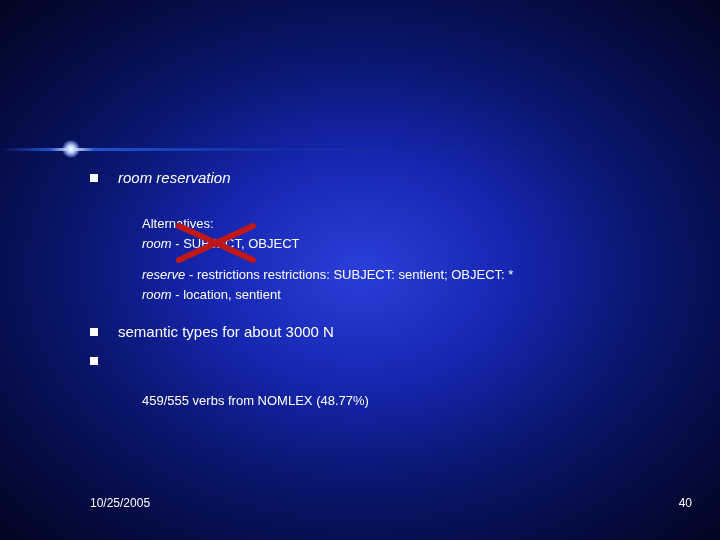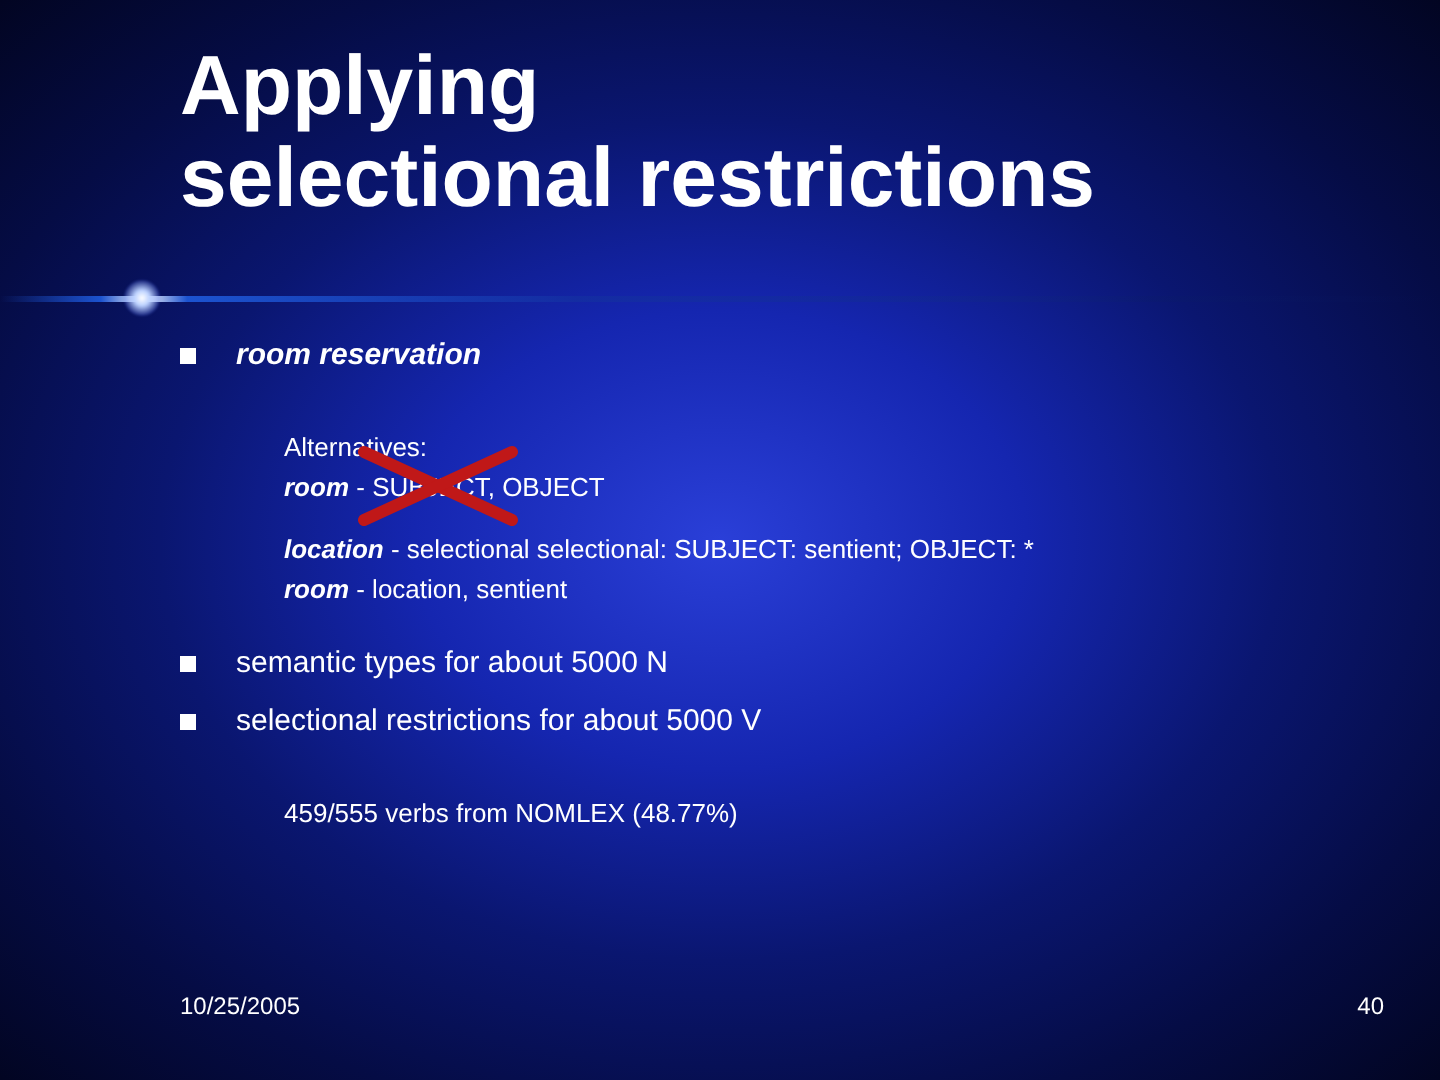--- a/index.html
+++ b/index.html
@@ -73,21 +73,21 @@
     margin-bottom: 8px;
   }
   .sq {
     width: 8px;
     height: 8px;
     background: #fff;
     margin-top: 6px;
     margin-right: 20px;
     flex: 0 0 auto;
   }
-  .em { font-style: italic; font-weight: bold; }
+  .em { font-style: italic; }
   .sub {
     margin-left: 52px;
     font-size: 13px;
     line-height: 1.5;
   }
   .gap-sm { height: 12px; }
   .gap-md { height: 18px; }
   .strike-wrap {
     position: relative;
     display: inline-block;
@@ -116,22 +116,20 @@
     right: 28px;
     bottom: 30px;
     font-size: 12px;
   }
 </style>
 </head>
 <body>
 
 <div class="slide">
 
-  <div class="title">Applying
-selectional restrictions</div>
 
   <div class="divider"></div>
 
   <div class="content">
 
     <div class="bullet-row">
       <div class="sq"></div>
       <div class="em">room reservation</div>
     </div>
 
@@ -144,36 +142,35 @@
           <svg class="strike-x" viewBox="0 0 90 50">
             <line x1="8" y1="8" x2="82" y2="42"></line>
             <line x1="82" y1="8" x2="8" y2="42"></line>
           </svg>
         </span>
       </div>
 
       <div class="gap-sm"></div>
 
       <div>
-        <span class="em">location</span><span> -  selectional selectional: SUBJECT: sentient; OBJECT: *</span>
+        <span class="em">reserve</span><span> -  restrictions restrictions: SUBJECT: sentient; OBJECT: *</span>
       </div>
       <div>
         <span class="em">room</span><span> - location, sentient</span>
       </div>
     </div>
 
     <div class="gap-md"></div>
 
     <div class="bullet-row">
       <div class="sq"></div>
-      <div>semantic types for about 5000 N</div>
+      <div>semantic types for about 3000 N</div>
     </div>
     <div class="bullet-row">
       <div class="sq"></div>
-      <div>selectional restrictions for about 5000 V</div>
     </div>
 
     <div class="gap-md"></div>
 
     <div class="sub">459/555 verbs from NOMLEX (48.77%)</div>
 
   </div>
 
   <div class="footer-date">10/25/2005</div>
   <div class="footer-num">40</div>

